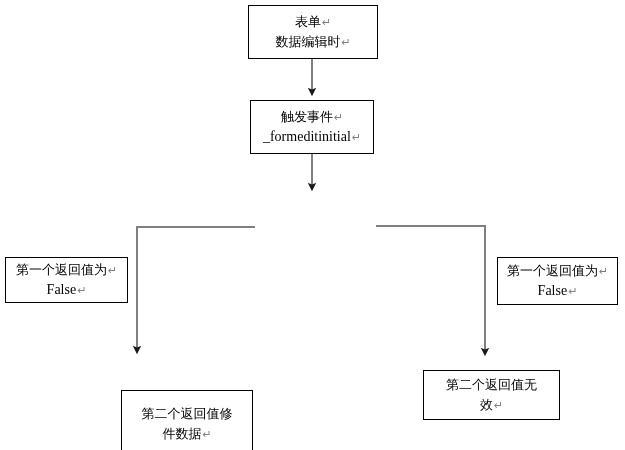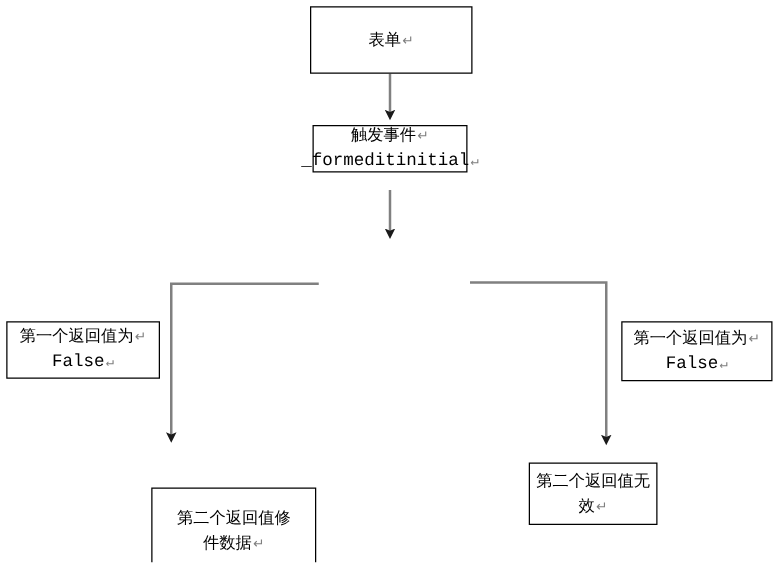--- a/index.html
+++ b/index.html
@@ -28,21 +28,21 @@
     color: #000000;
     font-size: 13px;
     line-height: 20px;
     z-index: 3;
   }
   .node .line {
     white-space: nowrap;
     display: block;
   }
   .node .line.mono-serif {
-    font-family: Liberation Mono, monospace;
+    font-family: Liberation Serif, serif;
     font-size: 14px;
   }
   .pilcrow {
     color: #7f7f7f;
     font-size: 11px;
     vertical-align: baseline;
     padding-left: 1px;
   }
   svg.edges {
     position: absolute;
@@ -78,41 +78,42 @@
       <path d="M255,227 L137,227 L137,350" fill="none" stroke="#808080" stroke-width="2" marker-end="url(#arrow)"></path>
     </g>
 
     <g>
       <path d="M376,226 L485,226 L485,352" fill="none" stroke="#808080" stroke-width="2" marker-end="url(#arrow)"></path>
     </g>
   </svg>
 
   <div class="node" style="left:248px; top:5px; width:130px; height:54px;">
     <span class="line"><span>表单</span><span class="pilcrow">↵</span></span>
+    <span class="line"><span>数据编辑时</span><span class="pilcrow">↵</span></span>
   </div>
 
-  <div class="node" style="left:250px; top:100px; width:124px; height:38px;">
+  <div class="node" style="left:250px; top:100px; width:124px; height:54px;">
     <span class="line"><span>触发事件</span><span class="pilcrow">↵</span></span>
     <span class="line mono-serif"><span>_formeditinitial</span><span class="pilcrow">↵</span></span>
   </div>
 
 
   <div class="node" style="left:5px; top:257px; width:123px; height:46px;">
     <span class="line"><span>第一个返回值为</span><span class="pilcrow">↵</span></span>
     <span class="line mono-serif"><span>False</span><span class="pilcrow">↵</span></span>
   </div>
 
   <div class="node" style="left:497px; top:257px; width:121px; height:48px;">
     <span class="line"><span>第一个返回值为</span><span class="pilcrow">↵</span></span>
     <span class="line mono-serif"><span>False</span><span class="pilcrow">↵</span></span>
   </div>
 
   <div class="node" style="left:77px; top:390px; width:132px; height:68px;margin-left:44px;">
     <span class="line">第二个返回值修</span>
     <span class="line"><span>件数据</span><span class="pilcrow">↵</span></span>
   </div>
 
-  <div class="node" style="left:423px; top:370px; width:103px; height:50px;">
+  <div class="node" style="left:423px; top:370px; width:137px; height:50px;">
     <span class="line">第二个返回值无</span>
     <span class="line"><span>效</span><span class="pilcrow">↵</span></span>
   </div>
 
 </div>
 
 </body></html>

